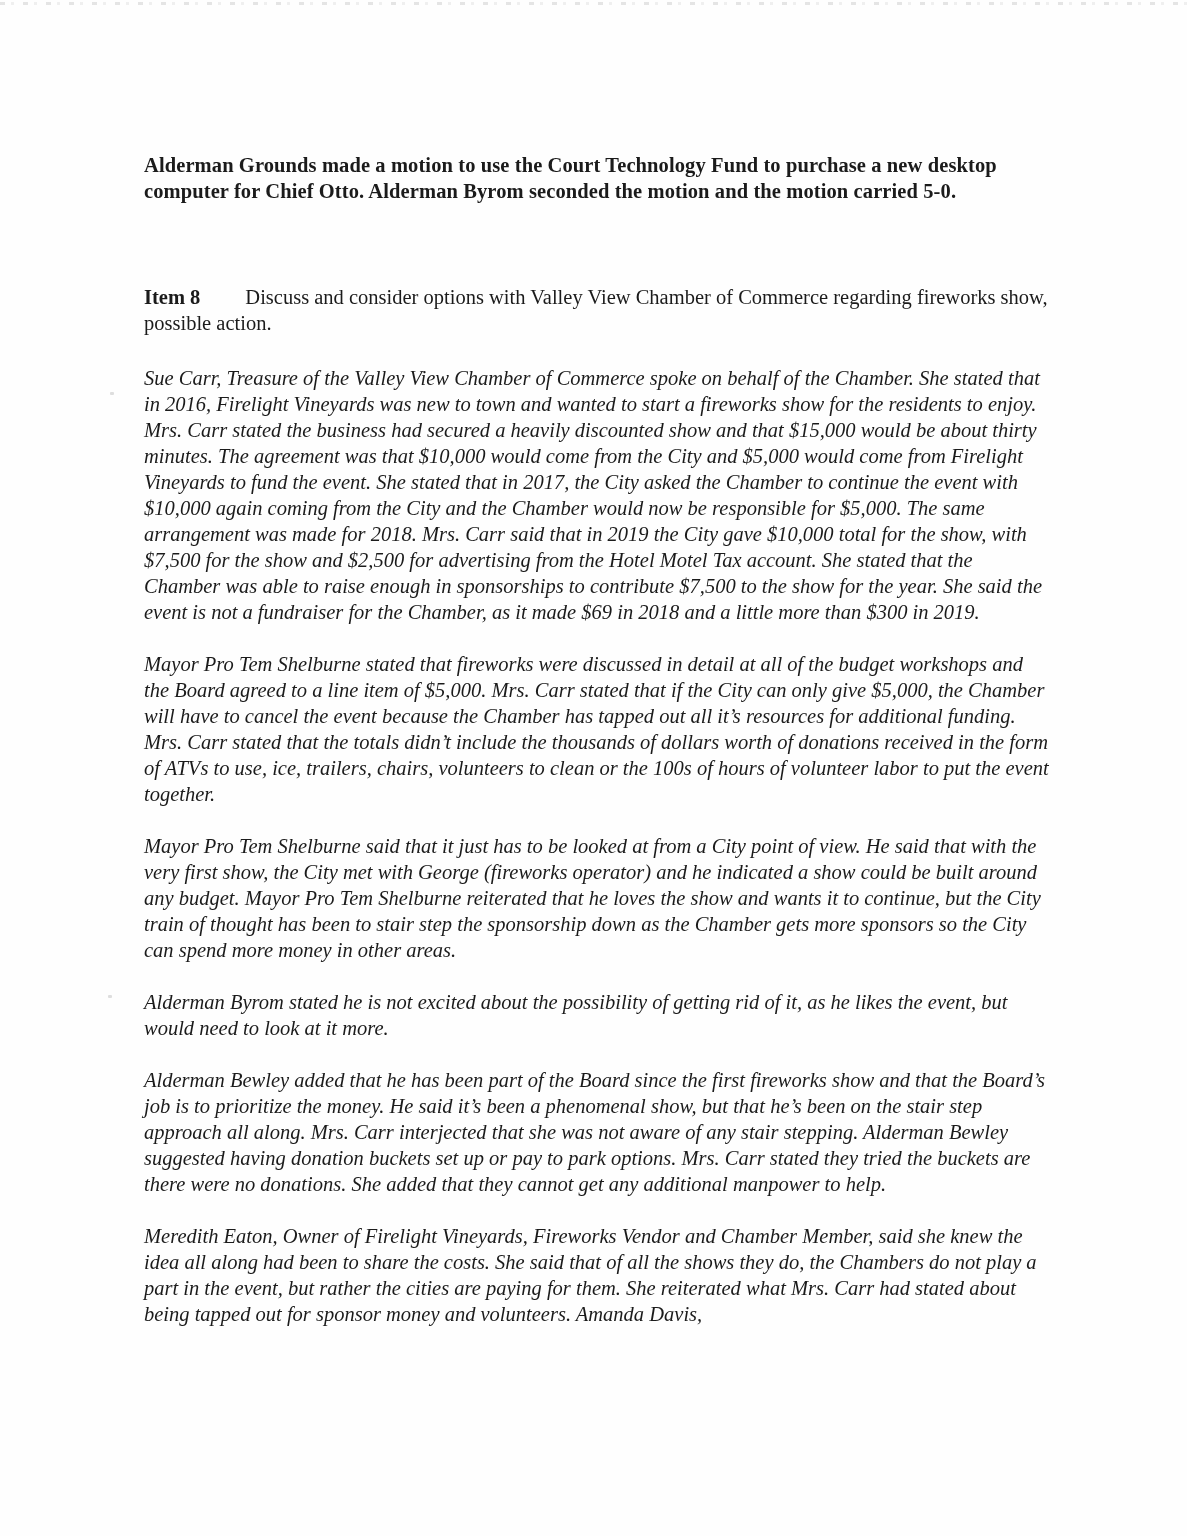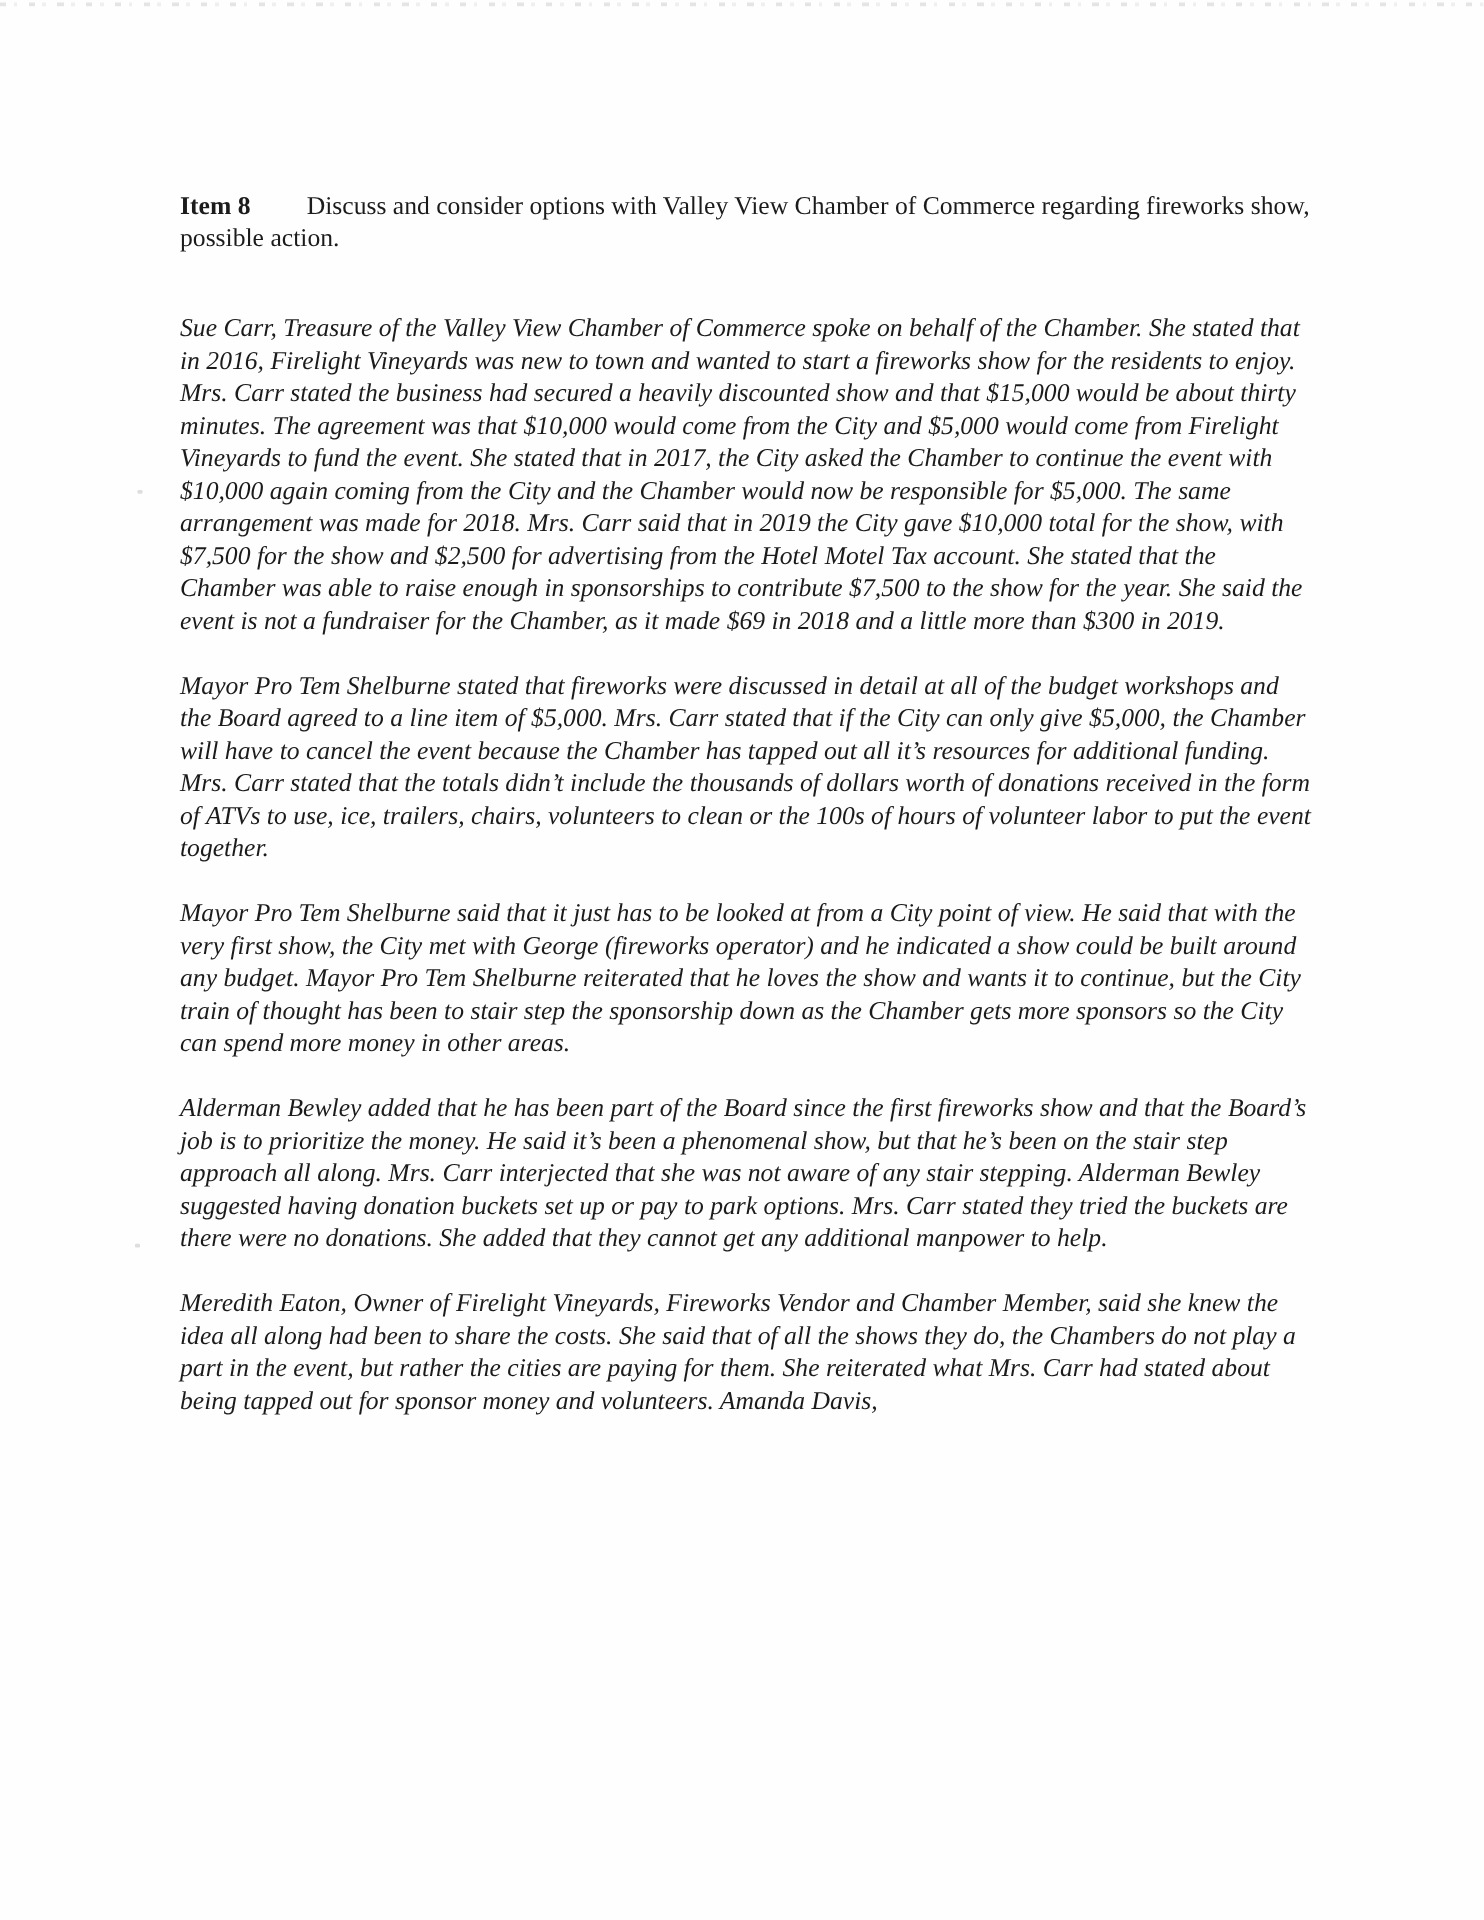--- a/index.html
+++ b/index.html
@@ -48,21 +48,21 @@
   p {
     margin: 0 0 26px 0;
     text-align: left;
   }
   .motion {
     font-weight: bold;
     letter-spacing: 0.1px;
     margin-bottom: 80px;
   }
   .item-heading {
-    margin-bottom: 46px;
+    margin-bottom: 29px;
   }
   .item-number {
     font-weight: bold;
   }
   .tab-gap {
     display: inline-block;
     width: 45px;
   }
   .body-para {
     margin-bottom: 26px;
@@ -73,28 +73,30 @@
 <body>
 
 <div class="page">
 
   <div class="scan-noise-top"></div>
   <div class="scan-speck" style="left:110px; top:392px; width:4px; height:3px;"></div>
   <div class="scan-speck" style="left:108px; top:995px; width:4px; height:3px;"></div>
 
   <div class="content">
 
+    <p class="motion">Alderman Grounds made a motion to use the Court Technology Fund to purchase a new desktop computer for Chief Otto. Alderman Byrom seconded the motion and the motion carried 5-0.</p>
 
     <p class="item-heading"><span class="item-number">Item 8</span><span class="tab-gap"></span><span>Discuss and consider options with Valley View Chamber of Commerce regarding fireworks show, possible action.</span></p>
 
     <p class="body-para">Sue Carr, Treasure of the Valley View Chamber of Commerce spoke on behalf of the Chamber. She stated that in 2016, Firelight Vineyards was new to town and wanted to start a fireworks show for the residents to enjoy. Mrs. Carr stated the business had secured a heavily discounted show and that $15,000 would be about thirty minutes. The agreement was that $10,000 would come from the City and $5,000 would come from Firelight Vineyards to fund the event. She stated that in 2017, the City asked the Chamber to continue the event with $10,000 again coming from the City and the Chamber would now be responsible for $5,000. The same arrangement was made for 2018. Mrs. Carr said that in 2019 the City gave $10,000 total for the show, with $7,500 for the show and $2,500 for advertising from the Hotel Motel Tax account. She stated that the Chamber was able to raise enough in sponsorships to contribute $7,500 to the show for the year. She said the event is not a fundraiser for the Chamber, as it made $69 in 2018 and a little more than $300 in 2019.</p>
 
     <p class="body-para">Mayor Pro Tem Shelburne stated that fireworks were discussed in detail at all of the budget workshops and the Board agreed to a line item of $5,000. Mrs. Carr stated that if the City can only give $5,000, the Chamber will have to cancel the event because the Chamber has tapped out all it’s resources for additional funding. Mrs. Carr stated that the totals didn’t include the thousands of dollars worth of donations received in the form of ATVs to use, ice, trailers, chairs, volunteers to clean or the 100s of hours of volunteer labor to put the event together.</p>
 
     <p class="body-para">Mayor Pro Tem Shelburne said that it just has to be looked at from a City point of view. He said that with the very first show, the City met with George (fireworks operator) and he indicated a show could be built around any budget. Mayor Pro Tem Shelburne reiterated that he loves the show and wants it to continue, but the City train of thought has been to stair step the sponsorship down as the Chamber gets more sponsors so the City can spend more money in other areas.</p>
 
+    <p class="body-para">Alderman Byrom stated he is not excited about the possibility of getting rid of it, as he likes the event, but would need to look at it more.</p>
 
     <p class="body-para">Alderman Bewley added that he has been part of the Board since the first fireworks show and that the Board’s job is to prioritize the money. He said it’s been a phenomenal show, but that he’s been on the stair step approach all along. Mrs. Carr interjected that she was not aware of any stair stepping. Alderman Bewley suggested having donation buckets set up or pay to park options. Mrs. Carr stated they tried the buckets are there were no donations. She added that they cannot get any additional manpower to help.</p>
 
     <p class="body-para">Meredith Eaton, Owner of Firelight Vineyards, Fireworks Vendor and Chamber Member, said she knew the idea all along had been to share the costs. She said that of all the shows they do, the Chambers do not play a part in the event, but rather the cities are paying for them. She reiterated what Mrs. Carr had stated about being tapped out for sponsor money and volunteers. Amanda Davis,</p>
 
   </div>
 </div>
 
 </body></html>

